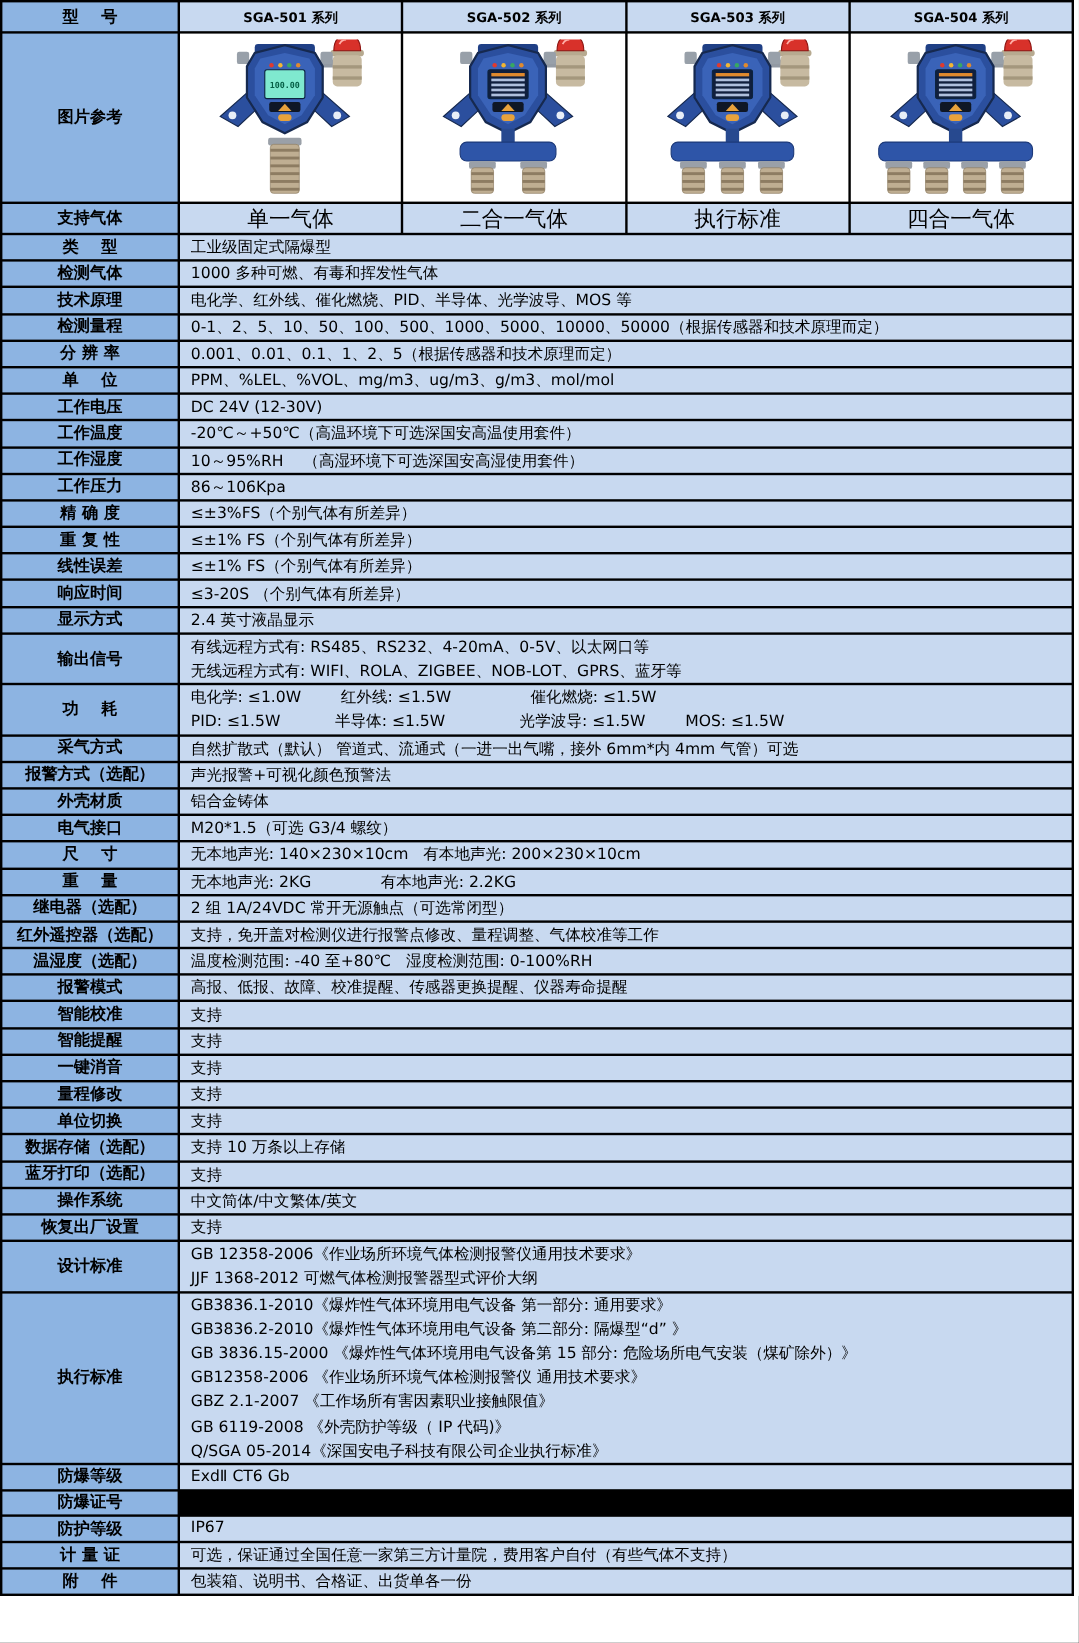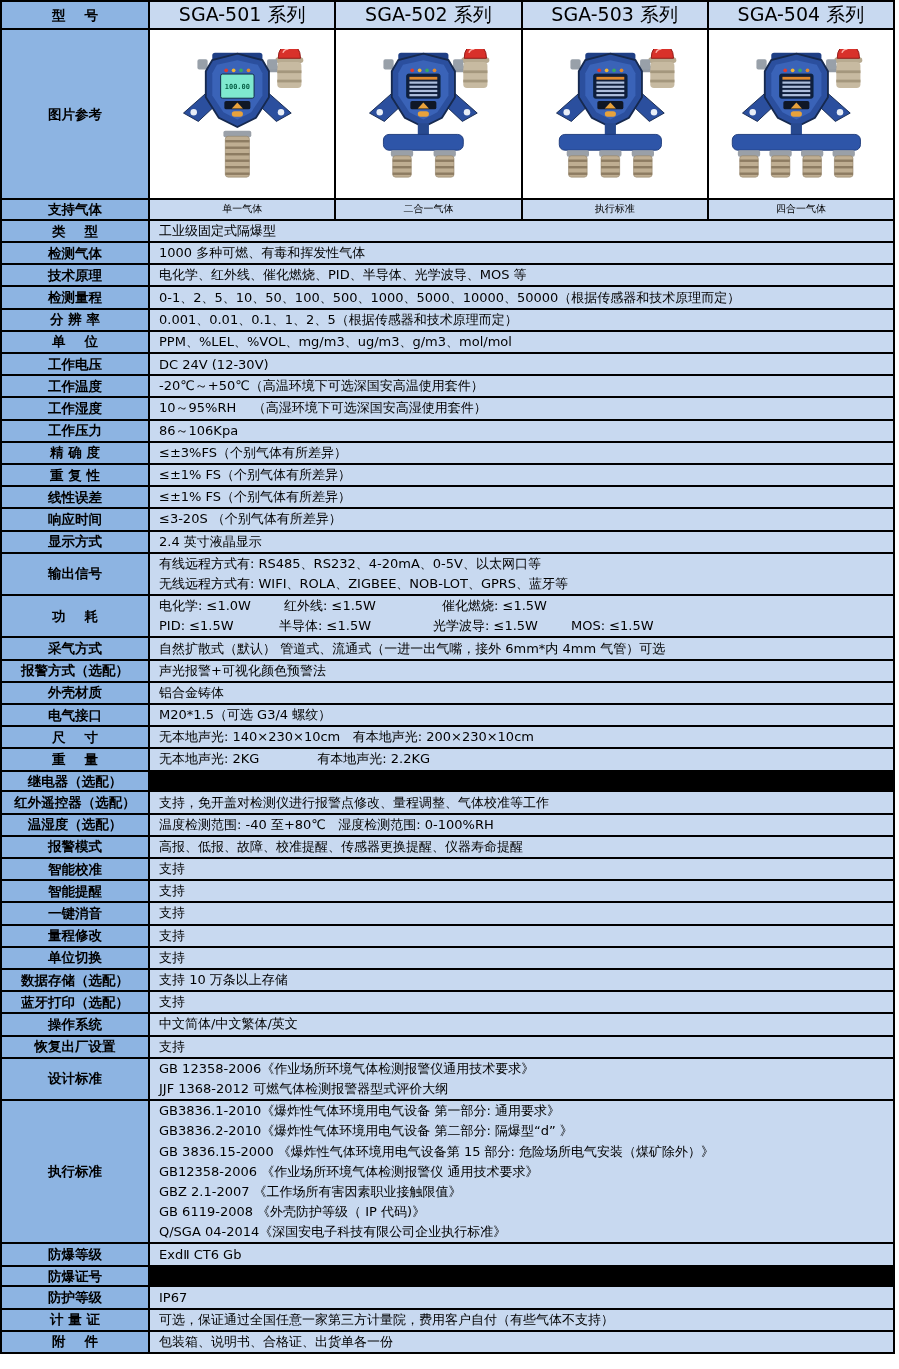--- a/index.html
+++ b/index.html
@@ -22,31 +22,31 @@
     background:#8db4e2;
     font-weight:bold;
     font-size:13.5px;
     display:flex;align-items:center;justify-content:center;
     text-align:center;
     white-space:pre-wrap;
     padding:1px 2px;
     line-height:1.25;
   }
   .cell.series{
-    font-weight:normal;font-size:19px;
+    font-weight:bold;font-size:11px;
     display:flex;align-items:center;justify-content:center;
     min-height:24px;
   }
   .cell.imgcell{
     background:#ffffff;
     display:flex;align-items:center;justify-content:center;
-    height:168px;
+    height:140px;
   }
   .cell.gas{
-    font-size:10px;
+    font-size:18px;
     display:flex;align-items:center;justify-content:center;
     min-height:18.5px;
   }
   .cell.value{
     font-size:13px;
     padding:0 0 0 9px;
     display:flex;flex-direction:column;justify-content:center;
   }
   .line{
     min-height:20.2px;
@@ -403,20 +403,23 @@
         </div>
       </div>
       <div class="trow cols2">
         <div class="cell label">重    量</div>
         <div class="cell value">
           <div class="line">无本地声光: 2KG              有本地声光: 2.2KG</div>
         </div>
       </div>
       <div class="trow cols2">
         <div class="cell label">继电器（选配）</div>
+        <div class="cell value">
+          <div class="line">2 组 1A/24VDC 常开无源触点（可选常闭型）</div>
+        </div>
       </div>
       <div class="trow cols2">
         <div class="cell label">红外遥控器（选配）</div>
         <div class="cell value">
           <div class="line">支持，免开盖对检测仪进行报警点修改、量程调整、气体校准等工作</div>
         </div>
       </div>
       <div class="trow cols2">
         <div class="cell label">温湿度（选配）</div>
         <div class="cell value">
@@ -492,21 +495,21 @@
       </div>
       <div class="trow cols2">
         <div class="cell label">执行标准</div>
         <div class="cell value">
           <div class="line">GB3836.1-2010《爆炸性气体环境用电气设备 第一部分: 通用要求》</div>
           <div class="line">GB3836.2-2010《爆炸性气体环境用电气设备 第二部分: 隔爆型“d” 》</div>
           <div class="line">GB 3836.15-2000 《爆炸性气体环境用电气设备第 15 部分: 危险场所电气安装（煤矿除外）》</div>
           <div class="line">GB12358-2006 《作业场所环境气体检测报警仪 通用技术要求》</div>
           <div class="line">GBZ 2.1-2007 《工作场所有害因素职业接触限值》</div>
           <div class="line">GB 6119-2008 《外壳防护等级（ IP 代码)》</div>
-          <div class="line">Q/SGA 04-2014《深国安电子科技有限公司企业执行标准》</div>
+          <div class="line">Q/SGA 05-2014《深国安电子科技有限公司企业执行标准》</div>
         </div>
       </div>
       <div class="trow cols2">
         <div class="cell label">防爆等级</div>
         <div class="cell value">
           <div class="line">ExdⅡ CT6 Gb</div>
         </div>
       </div>
       <div class="trow cols2">
         <div class="cell label">防爆证号</div>

